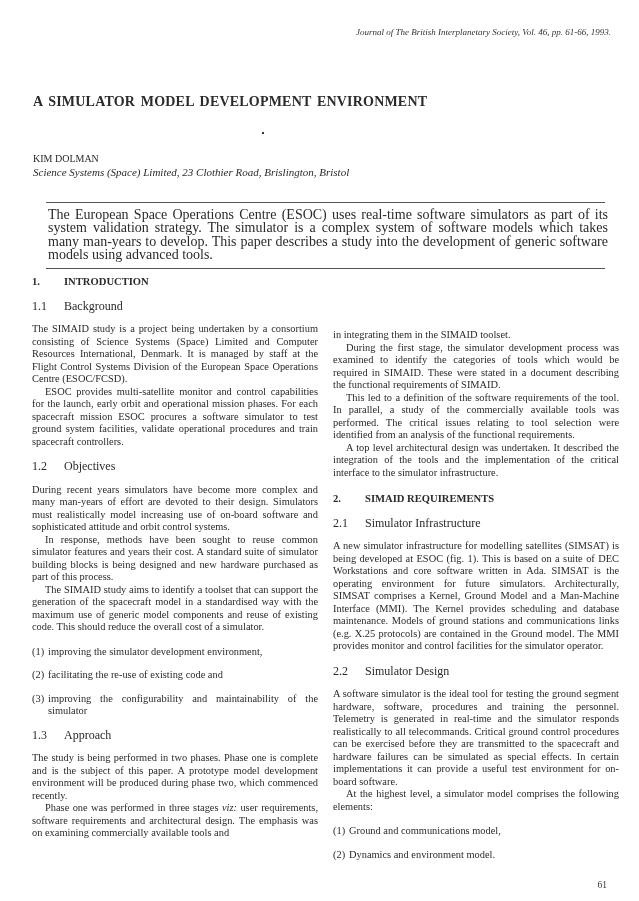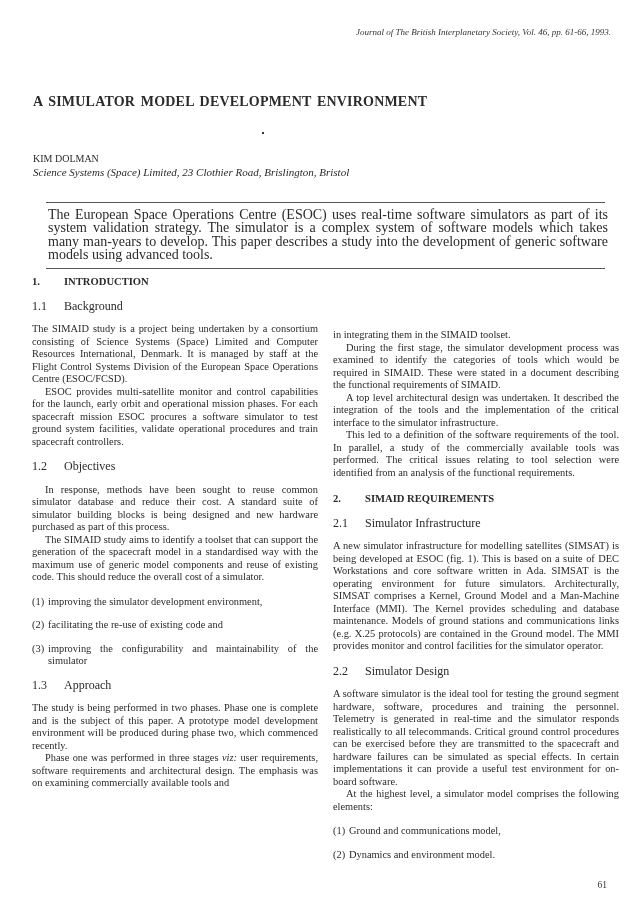--- a/index.html
+++ b/index.html
@@ -68,21 +68,22 @@
   <div class="h2">
     <span class="num">1.1</span><span>Background</span>
   </div>
   <p>The SIMAID study is a project being undertaken by a consortium consisting of Science Systems (Space) Limited and Computer Resources International, Denmark. It is managed by staff at the Flight Control Systems Division of the European Space Operations Centre (ESOC/FCSD).</p>
   <p class="ind">ESOC provides multi-satellite monitor and control capabilities for the launch, early orbit and operational mission phases. For each spacecraft mission ESOC procures a software simulator to test ground system facilities, validate operational procedures and train spacecraft controllers.</p>
   <div class="gap"></div>
 
   <div class="h2">
     <span class="num">1.2</span><span>Objectives</span>
   </div>
-  <p class="ind">In response, methods have been sought to reuse common simulator database and reduce their cost. A standard suite of simulator building blocks is being designed and new hardware purchased as part of this process.</p>
+  <p>During recent years simulators have become more complex and many man-years of effort are devoted to their design. Simulators must realistically model increasing use of on-board software and sophisticated attitude and orbit control systems.</p>
+  <p class="ind">In response, methods have been sought to reuse common simulator features and years their cost. A standard suite of simulator building blocks is being designed and new hardware purchased as part of this process.</p>
   <p class="ind">The SIMAID study aims to identify a toolset that can support the generation of the spacecraft model in a standardised way with the maximum use of generic model components and reuse of existing code. This should reduce the overall cost of a simulator.</p>
   <div class="gap"></div>
   <div class="li">
     <span class="n">(1)</span>
     <span class="t">improving the simulator development environment,</span>
   </div>
   <div class="li">
     <span class="n">(2)</span>
     <span class="t">facilitating the re-use of existing code and</span>
   </div>
@@ -94,22 +95,22 @@
   <div class="h2">
     <span class="num">1.3</span><span>Approach</span>
   </div>
   <p>The study is being performed in two phases. Phase one is complete and is the subject of this paper. A prototype model development environment will be produced during phase two, which commenced recently.</p>
   <p class="ind"><span>Phase one was performed in three stages </span><i>viz:</i><span> user requirements, software requirements and architectural design. The emphasis was on examining commercially available tools and</span></p>
 </div>
 
 <div class="col colR">
   <p>in integrating them in the SIMAID toolset.</p>
   <p class="ind">During the first stage, the simulator development process was examined to identify the categories of tools which would be required in SIMAID. These were stated in a document describing the functional requirements of SIMAID.</p>
+  <p class="ind">This led to a definition of the software requirements of the tool. In parallel, a study of the commercially available tools was performed. The critical issues relating to tool selection were identified from an analysis of the functional requirements.</p>
   <p class="ind">A top level architectural design was undertaken. It described the integration of the tools and the implementation of the critical interface to the simulator infrastructure.</p>
-  <p class="ind">This led to a definition of the software requirements of the tool. In parallel, a study of the commercially available tools was performed. The critical issues relating to tool selection were identified from an analysis of the functional requirements.</p>
   <div class="gap" style="height:14px"></div>
 
   <div class="h1">
     <span class="num">2.</span><span>SIMAID REQUIREMENTS</span>
   </div>
   <div class="h2">
     <span class="num">2.1</span><span>Simulator Infrastructure</span>
   </div>
   <p>A new simulator infrastructure for modelling satellites (SIMSAT) is being developed at ESOC (fig. 1). This is based on a suite of DEC Workstations and core software written in Ada. SIMSAT is the operating environment for future simulators. Architecturally, SIMSAT comprises a Kernel, Ground Model and a Man-Machine Interface (MMI). The Kernel provides scheduling and database maintenance. Models of ground stations and communications links (e.g. X.25 protocols) are contained in the Ground model. The MMI provides monitor and control facilities for the simulator operator.</p>
   <div class="gap"></div>

